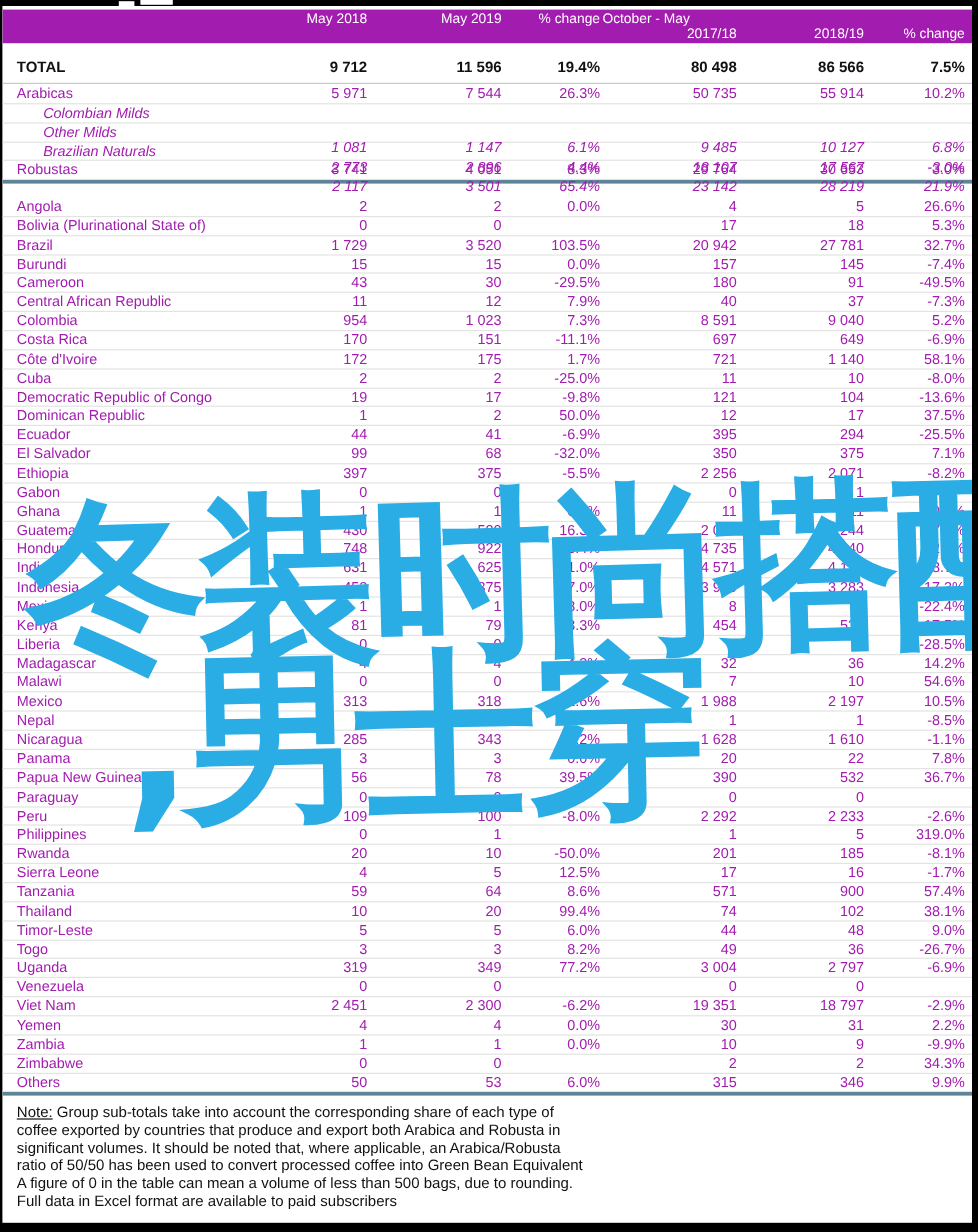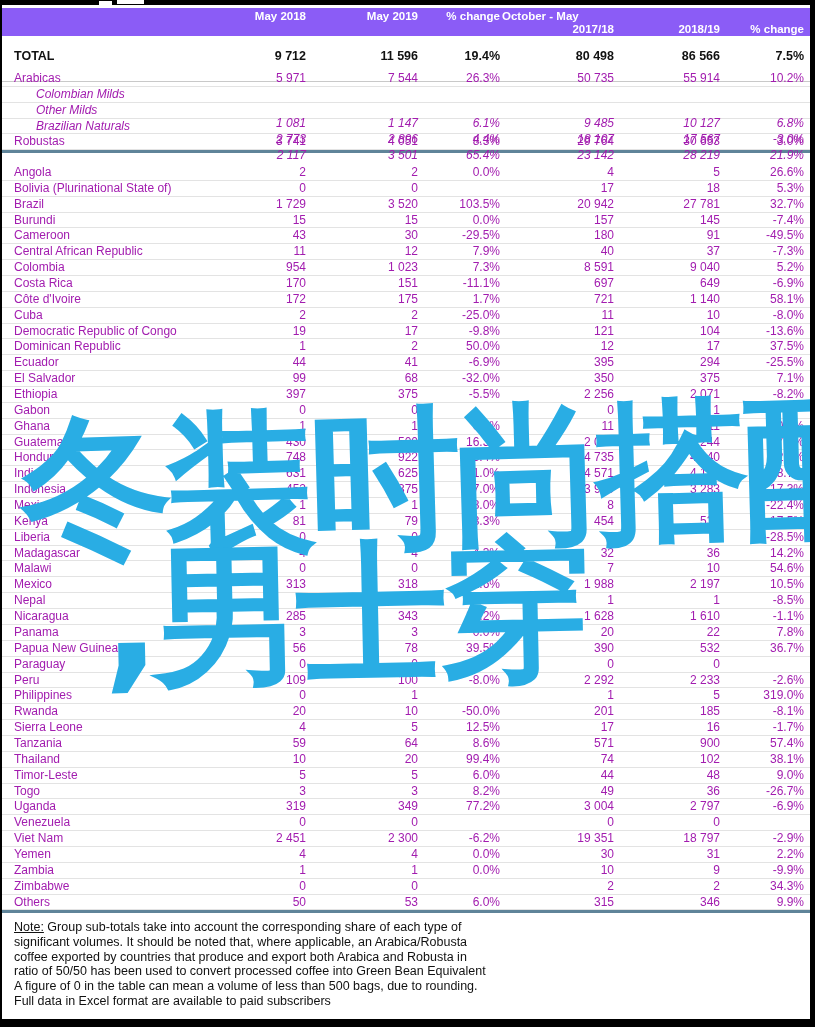--- a/index.html
+++ b/index.html
@@ -4,26 +4,26 @@
 <style>
   html,body{margin:0;padding:0;}
   body{width:815px;height:1027px;position:relative;background:#000;
        font-family:"Liberation Sans",sans-serif;overflow:hidden;}
   .frag{position:absolute;background:#fff;}
   .page{position:absolute;left:2px;top:5px;width:808px;height:1014px;background:#fff;overflow:hidden;}
   .grid{display:grid;grid-template-columns:238px 68px 112px 82px 114px 106px 84px;}
   .num{text-align:right;padding-right:2px;white-space:nowrap;}
   .name{padding-left:12px;white-space:nowrap;overflow:hidden;}
   
-  .colhead{position:absolute;left:0;top:3px;width:100%;height:28px;background:#8b5cf6;
-           color:#fff;font-weight:bold;font-size:11.5px;}
+  .colhead{position:absolute;left:0;top:3px;width:100%;height:28px;background:#a21caf;
+           color:#fff;font-weight:normal;font-size:11.5px;}
   .colhead .grid{line-height:13px;}
   .colhead .oct{grid-column:5/7;text-align:left;padding-right:22px;}
   
-  .totalrow{position:absolute;left:0;top:31px;width:100%;height:46px;box-sizing:border-box;
+  .totalrow{position:absolute;left:0;top:31px;width:100%;height:34px;box-sizing:border-box;
             border-bottom:1px solid #c9c9c9;font-weight:bold;font-size:12.5px;color:#111;}
   .totalrow .grid{padding-top:13px;}
   
   .rows{position:absolute;left:0;width:100%;}
   #groups{top:66px;}
   #countries{top:160px;}
   .row{height:15.87px;line-height:15.6px;font-size:12px;color:#a21caf;
        box-sizing:border-box;border-bottom:1px solid #e3e3e3;}
   .row.sub .name{padding-left:34px;font-style:italic;}
   .row.sub .num{font-style:italic;margin-top:29px;}
@@ -550,22 +550,22 @@
         <div class="num">315</div>
         <div class="num">346</div>
         <div class="num">9.9%</div>
       </div>
       <div class="bluerule"></div>
     </div>
 
   <div class="note">
     <div><span class="u">Note:</span><span> Group sub-totals take into account the corresponding share of each type of</span></div>
     <div id="notelines">
+        <div>coffee exported by countries that produce and export both Arabica and Robusta in</div>
         <div>significant volumes.  It should be noted that, where applicable, an Arabica/Robusta</div>
-        <div>coffee exported by countries that produce and export both Arabica and Robusta in</div>
         <div>ratio of 50/50 has been used to convert processed coffee into Green Bean Equivalent</div>
         <div>A figure of 0 in the table can mean a volume of less than 500 bags, due to rounding.</div>
         <div>Full data in Excel format are available to paid subscribers</div>
       </div>
   </div>
 
   <div class="wm" id="wm1">冬装时尚搭配</div>
   <div class="wm" id="wm2">,男士穿</div>
 
 </div>

